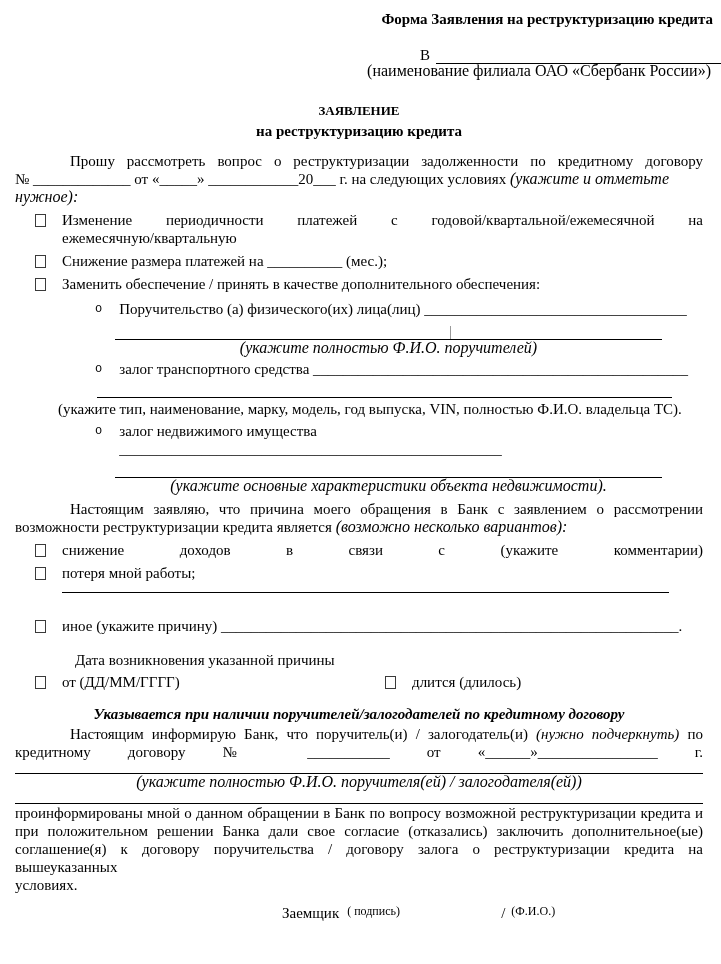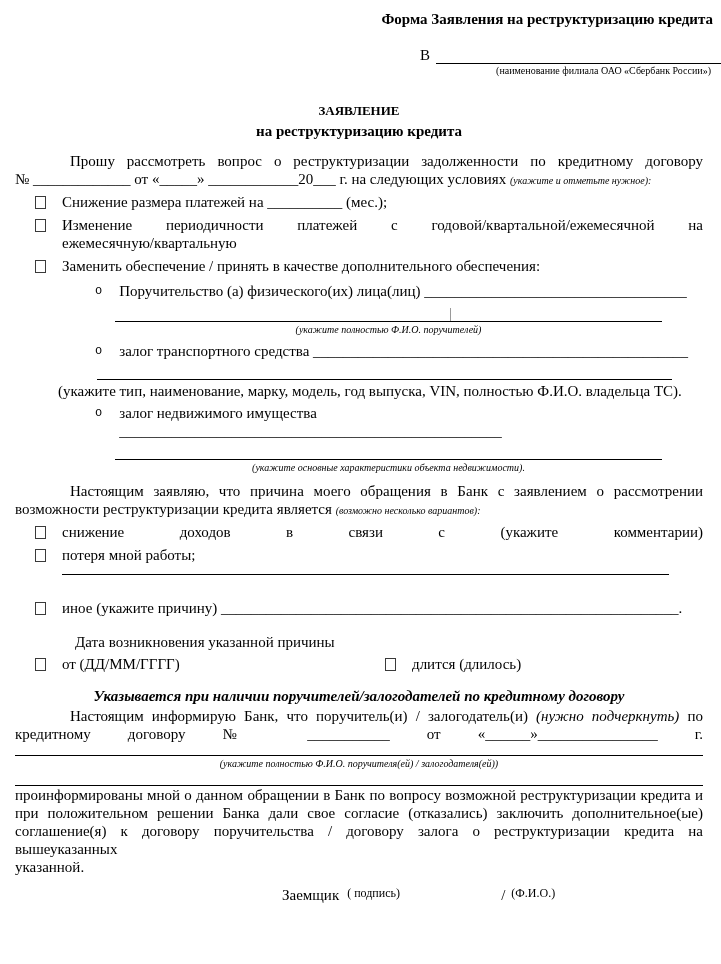--- a/index.html
+++ b/index.html
@@ -2,21 +2,21 @@
 <html><head>
 <meta charset="utf-8">
 <style>
   html,body{margin:0;padding:0;width:721px;height:964px;overflow:hidden;background:#fff}
   .page{
     box-sizing:border-box;width:721px;height:964px;position:relative;
     padding:10px 18px 16px 15px;
     font-family:"Liberation Serif", serif;font-size:15px;line-height:18px;color:#000;
   }
   .it{font-style:italic}
-  .small{font-size:10px;line-height:14px}
+  .small{font-size:16px;line-height:14px}
   .spread{text-align:justify;text-align-last:justify}
   .indent{text-indent:55px}
 
   .form-header{font-weight:bold;text-align:right;white-space:nowrap;margin-right:-10px}
 
   .addr-row{display:flex;align-items:flex-end;margin:18px -33px 0 405px}
   .addr-line{flex:1;border-bottom:1px solid #000;height:17px;margin-left:6px}
   .addr-cap{text-align:right;margin-right:-8px}
 
   .title-main{margin-top:22px;text-align:center;font-weight:bold;font-size:13px;line-height:22px}
@@ -80,29 +80,29 @@
   <div class="title-main">ЗАЯВЛЕНИЕ</div>
   <div class="title-sub">на реструктуризацию кредита</div>
 
   <div class="para1">
     <div class="spread indent">Прошу рассмотреть вопрос о реструктуризации задолженности по кредитному договору</div>
     <div><span>№ _____________ от «_____» ____________20___ г. на следующих условиях </span><span class="it small">(укажите и отметьте нужное):</span></div>
   </div>
 
   <div class="cb-row">
     <span class="cb"></span>
-    <span class="cb-text">Снижение размера платежей на __________ (мес.);</span>
+    <span class="cb-text">
+      <span class="spread" style="display:block">Изменение периодичности платежей с годовой/квартальной/ежемесячной на</span>
+      <span style="display:block">ежемесячную/квартальную</span>
+    </span>
   </div>
 
   <div class="cb-row">
     <span class="cb"></span>
-    <span class="cb-text">
-      <span class="spread" style="display:block">Изменение периодичности платежей с годовой/квартальной/ежемесячной на</span>
-      <span style="display:block">ежемесячную/квартальную</span>
-    </span>
+    <span class="cb-text">Снижение размера платежей на __________ (мес.);</span>
   </div>
 
   <div class="cb-row">
     <span class="cb"></span>
     <span class="cb-text">Заменить обеспечение / принять в качестве дополнительного обеспечения:</span>
   </div>
 
   <div class="o-row" style="margin-top:7px">
     <span class="o-bullet">o</span>
     <span class="cb-text">Поручительство (а) физического(их) лица(лиц) ___________________________________</span>
@@ -168,21 +168,21 @@
   </div>
 
   <div class="rule rule5"></div>
   <div class="cap5 it small">(укажите полностью Ф.И.О. поручителя(ей) / залогодателя(ей))</div>
   <div class="rule rule6"></div>
 
   <div>
     <div class="spread">проинформированы мной о данном обращении в Банк по вопросу возможной реструктуризации кредита и</div>
     <div class="spread">при положительном решении Банка дали свое согласие (отказались) заключить дополнительное(ые)</div>
     <div class="spread">соглашение(я) к договору поручительства / договору залога о реструктуризации кредита на вышеуказанных</div>
-    <div>указанной.</div>
+    <div>условиях.</div>
   </div>
 
   <div class="sig-row">
     <span class="sig-label">Заемщик</span>
     <span class="sig-field sig-f1">
       <span class="sig-blank"></span>
       <span class="sig-cap">( подпись)</span>
     </span>
     <span class="sig-slash">/</span>
     <span class="sig-field sig-f2" style="margin-left:0">

